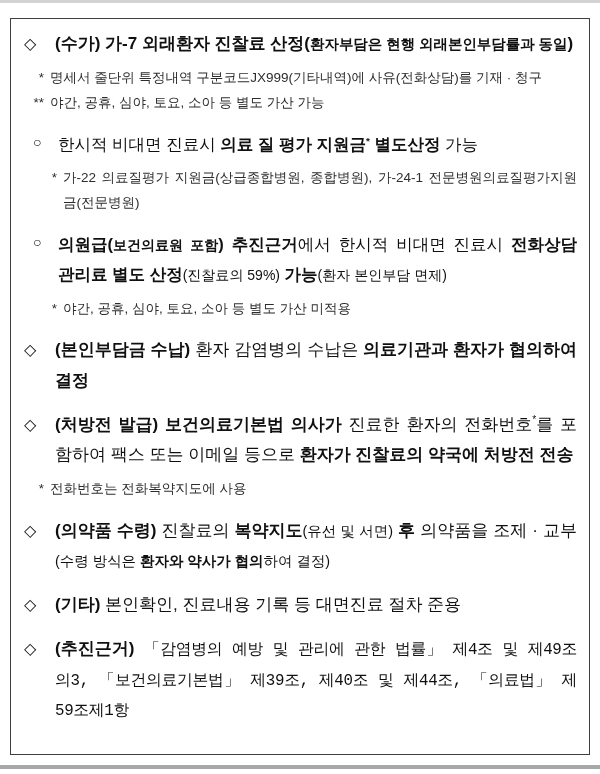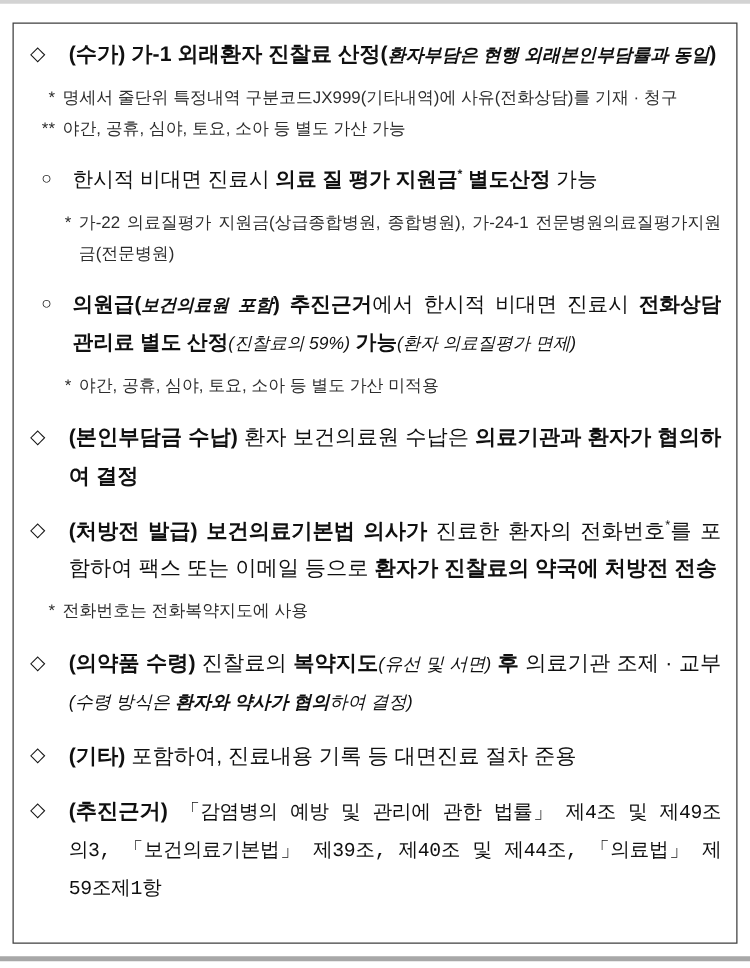--- a/index.html
+++ b/index.html
@@ -83,84 +83,84 @@
     width: 26px;
     text-align: right;
     padding-right: 6px;
     box-sizing: border-box;
   }
   .txt {
     flex: 1 1 auto;
     text-align: justify;
   }
   .seg.b { font-weight: bold; }
-  .seg.sm { font-size: 0.85em; font-style: italic; }
+  .seg.sm { font-size: 0.85em; }
   .seg.serif {
     font-family: Liberation Mono, monospace;
     font-size: 0.93em;
     letter-spacing: -0.3px;
   }
   sup.seg {
     font-size: 0.6em;
     line-height: 0;
   }
 </style>
 </head>
 <body>
 
 <div class="page">
   <div class="top-rule"></div>
   <div class="policy-box">
       <div class="sec item-diamond">
         <span class="bullet">◇</span>
-        <span class="txt"><span class="seg b">(수가) 가-1 외래환자 진찰료 산정(</span><span class="seg b sm">환자부담은 현행 외래본인부담률과 동일</span><span class="seg b">)</span></span>
+        <span class="txt"><span class="seg b">(수가) 가-7 외래환자 진찰료 산정(</span><span class="seg b sm">환자부담은 현행 외래본인부담률과 동일</span><span class="seg b">)</span></span>
       </div>
       <div class="sec footnote">
         <span class="bullet">*</span>
         <span class="txt"><span class="seg">명세서 줄단위 특정내역 구분코드JX999(기타내역)에 사유(전화상담)를 기재 · 청구</span></span>
       </div>
       <div class="sec footnote">
         <span class="bullet">**</span>
         <span class="txt"><span class="seg">야간, 공휴, 심야, 토요, 소아 등 별도 가산 가능</span></span>
       </div>
       <div class="sec item-circle">
         <span class="bullet">○</span>
         <span class="txt"><span class="seg">한시적 비대면 진료시 </span><span class="seg b">의료 질 평가 지원금</span><sup class="seg b">*</sup><span class="seg b"> 별도산정</span><span class="seg"> 가능</span></span>
       </div>
       <div class="sec footnote-indent">
         <span class="bullet">*</span>
         <span class="txt"><span class="seg">가-22 의료질평가 지원금(상급종합병원, 종합병원), 가-24-1 전문병원의료질평가지원금(전문병원)</span></span>
       </div>
       <div class="sec item-circle">
         <span class="bullet">○</span>
-        <span class="txt"><span class="seg b">의원급(</span><span class="seg b sm">보건의료원 포함</span><span class="seg b">) 추진근거</span><span class="seg">에서 한시적 비대면 진료시 </span><span class="seg b">전화상담 관리료 별도 산정</span><span class="seg sm">(진찰료의 59%)</span><span class="seg"> </span><span class="seg b">가능</span><span class="seg sm">(환자 의료질평가 면제)</span></span>
+        <span class="txt"><span class="seg b">의원급(</span><span class="seg b sm">보건의료원 포함</span><span class="seg b">) 추진근거</span><span class="seg">에서 한시적 비대면 진료시 </span><span class="seg b">전화상담 관리료 별도 산정</span><span class="seg sm">(진찰료의 59%)</span><span class="seg"> </span><span class="seg b">가능</span><span class="seg sm">(환자 본인부담 면제)</span></span>
       </div>
       <div class="sec footnote-indent">
         <span class="bullet">*</span>
         <span class="txt"><span class="seg">야간, 공휴, 심야, 토요, 소아 등 별도 가산 미적용</span></span>
       </div>
       <div class="sec item-diamond">
         <span class="bullet">◇</span>
-        <span class="txt"><span class="seg b">(본인부담금 수납)</span><span class="seg"> 환자 보건의료원 수납은 </span><span class="seg b">의료기관과 환자가 협의하여 결정</span></span>
+        <span class="txt"><span class="seg b">(본인부담금 수납)</span><span class="seg"> 환자 감염병의 수납은 </span><span class="seg b">의료기관과 환자가 협의하여 결정</span></span>
       </div>
       <div class="sec item-diamond">
         <span class="bullet">◇</span>
         <span class="txt"><span class="seg b">(처방전 발급) 보건의료기본법 의사가</span><span class="seg"> 진료한 환자의 전화번호</span><sup class="seg">*</sup><span class="seg">를 포함하여 팩스 또는 이메일 등으로 </span><span class="seg b">환자가 진찰료의 약국에 처방전 전송</span></span>
       </div>
       <div class="sec footnote">
         <span class="bullet">*</span>
         <span class="txt"><span class="seg">전화번호는 전화복약지도에 사용</span></span>
       </div>
       <div class="sec item-diamond">
         <span class="bullet">◇</span>
-        <span class="txt"><span class="seg b">(의약품 수령)</span><span class="seg"> 진찰료의 </span><span class="seg b">복약지도</span><span class="seg sm">(유선 및 서면)</span><span class="seg"> </span><span class="seg b">후</span><span class="seg"> 의료기관 조제 · 교부</span><span class="seg sm">(수령 방식은 </span><span class="seg b sm">환자와 약사가 협의</span><span class="seg sm">하여 결정)</span></span>
+        <span class="txt"><span class="seg b">(의약품 수령)</span><span class="seg"> 진찰료의 </span><span class="seg b">복약지도</span><span class="seg sm">(유선 및 서면)</span><span class="seg"> </span><span class="seg b">후</span><span class="seg"> 의약품을 조제 · 교부</span><span class="seg sm">(수령 방식은 </span><span class="seg b sm">환자와 약사가 협의</span><span class="seg sm">하여 결정)</span></span>
       </div>
       <div class="sec item-diamond">
         <span class="bullet">◇</span>
-        <span class="txt"><span class="seg b">(기타)</span><span class="seg"> 포함하여, 진료내용 기록 등 대면진료 절차 준용</span></span>
+        <span class="txt"><span class="seg b">(기타)</span><span class="seg"> 본인확인, 진료내용 기록 등 대면진료 절차 준용</span></span>
       </div>
       <div class="sec item-diamond">
         <span class="bullet">◇</span>
         <span class="txt"><span class="seg b">(추진근거)</span><span class="seg serif"> </span><span class="seg serif">「감염병의 예방 및 관리에 관한 법률」 제4조 및 제49조의3, 「보건의료기본법」 제39조, 제40조 및 제44조, 「의료법」 제59조제1항</span></span>
       </div>
     </div>
   <div class="bottom-rule"></div>
 </div>
 
 </body></html>

